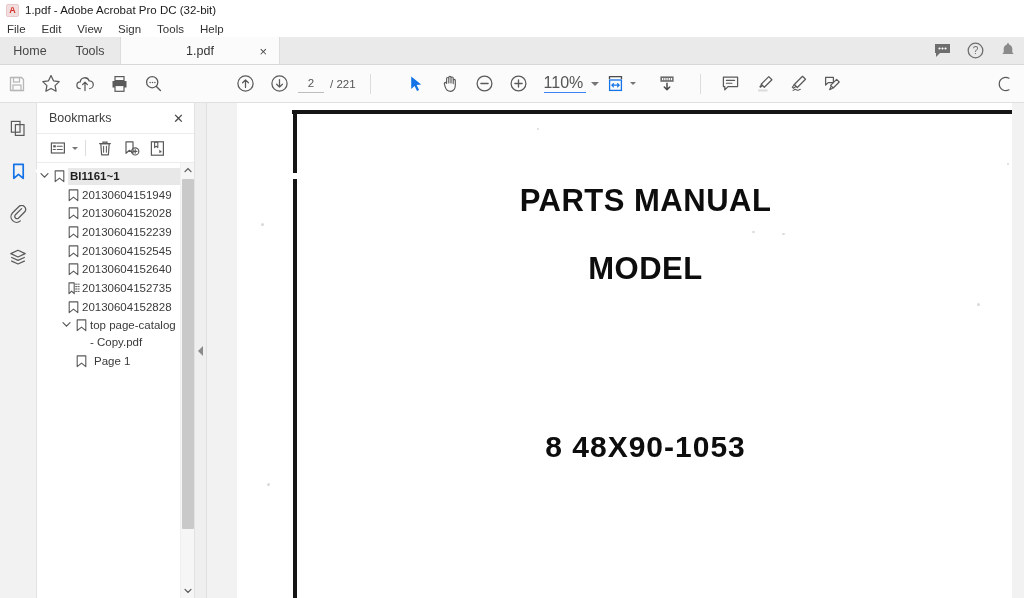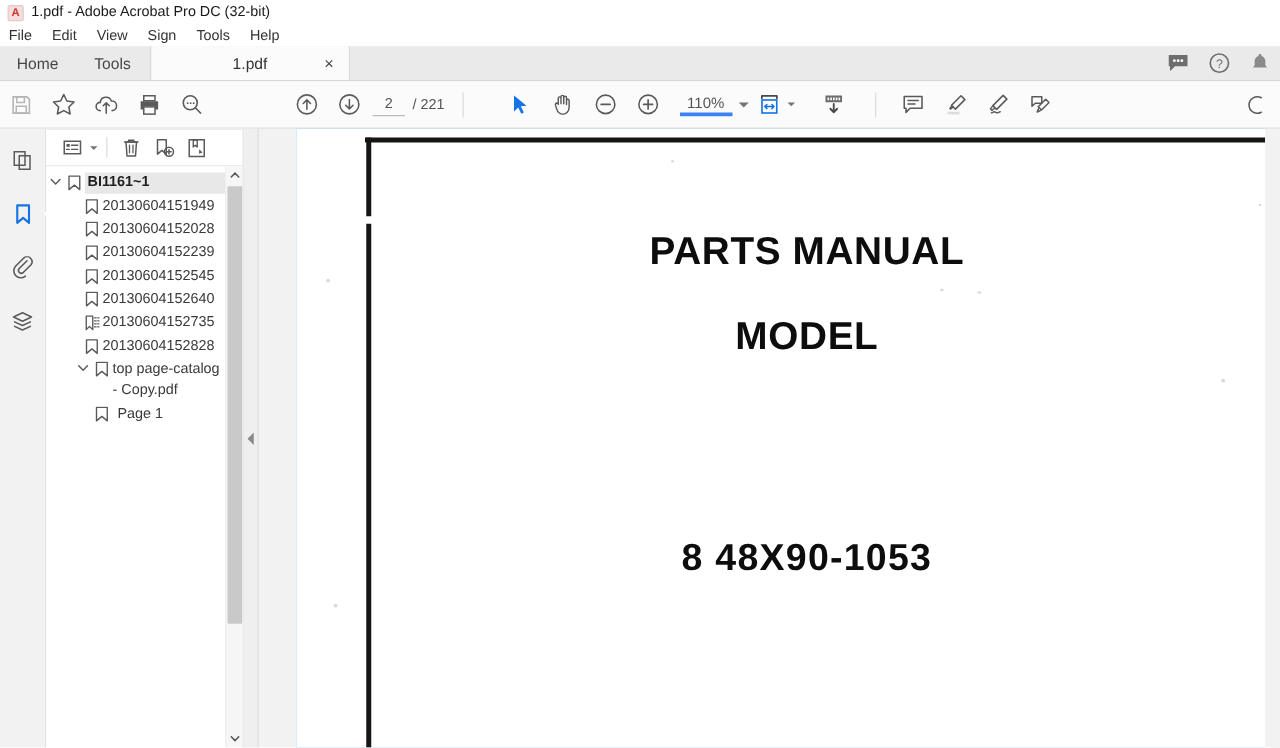--- a/index.html
+++ b/index.html
@@ -80,23 +80,23 @@
   .pagebox { display: flex; align-items: center; gap: 6px; margin-left: 2px; }
   .pagefield {
     width: 26px; height: 18px; font-size: 11.5px; color: #555;
     border: none; border-bottom: 1px solid #bdbdbd; background: transparent;
     text-align: center; outline: none; padding: 0;
     font-family: "Liberation Sans", sans-serif;
   }
   .pagetotal { font-size: 11.5px; color: #555; text-align: right; }
   .zoombox { display: flex; align-items: center; gap: 5px; margin: 0 4px 0 8px; }
   .zoomfield {
-    width: 42px; height: 18px; font-size: 12px; color: #555;
-    border: none; border-bottom: 3px solid #3b82f6; background: transparent;
-    text-align: center; outline: none; padding: 0;
+    width: 42px; height: 18px; font-size: 16px; color: #555;
+    border: none; border-bottom: 1px solid #3b82f6; background: transparent;
+    outline: none; padding: 0;
     font-family: "Liberation Sans", sans-serif;
   }
   .caret {
     width: 0; height: 0; border-left: 4px solid transparent;
     border-right: 4px solid transparent; border-top: 4px solid #757575;
   }
   .caret.sm { border-left-width: 3.5px; border-right-width: 3.5px; border-top-width: 3.5px; }
 
   
   .navrail {
@@ -435,20 +435,24 @@
     <div class="rail-btn">
       <svg width="20" height="19" viewBox="0 0 20 19">
         <path d="M10 2.2l7.2 3.4L10 9 2.8 5.6z" fill="none" stroke="#5a5a5a" stroke-width="1.2" stroke-linejoin="round"></path>
         <path d="M3.2 9.3L10 12.4l6.8-3.1" fill="none" stroke="#5a5a5a" stroke-width="1.2" stroke-linejoin="round"></path>
         <path d="M3.2 12.9L10 16l6.8-3.1" fill="none" stroke="#5a5a5a" stroke-width="1.2" stroke-linejoin="round"></path>
       </svg>
     </div>
   </div>
 
   <div class="bmpanel">
+    <div class="bm-head">
+      <span class="bm-title">Bookmarks</span>
+      <span class="bm-close">✕</span>
+    </div>
 
     <div class="bm-toolbar">
       <div class="bm-tbtn">
         <svg width="17" height="14" viewBox="0 0 17 14">
           <rect x="1.4" y="2" width="13" height="10" fill="none" stroke="#5a5a5a" stroke-width="1.2"></rect>
           <rect x="3.2" y="4.2" width="2.6" height="2.2" fill="#5a5a5a"></rect>
           <path d="M7.2 5.2h5M7.2 8.5h5M3.2 8.5h2.2" stroke="#5a5a5a" stroke-width="1.1" stroke-linecap="round"></path>
         </svg>
       </div>
       <span class="caret sm"></span>

